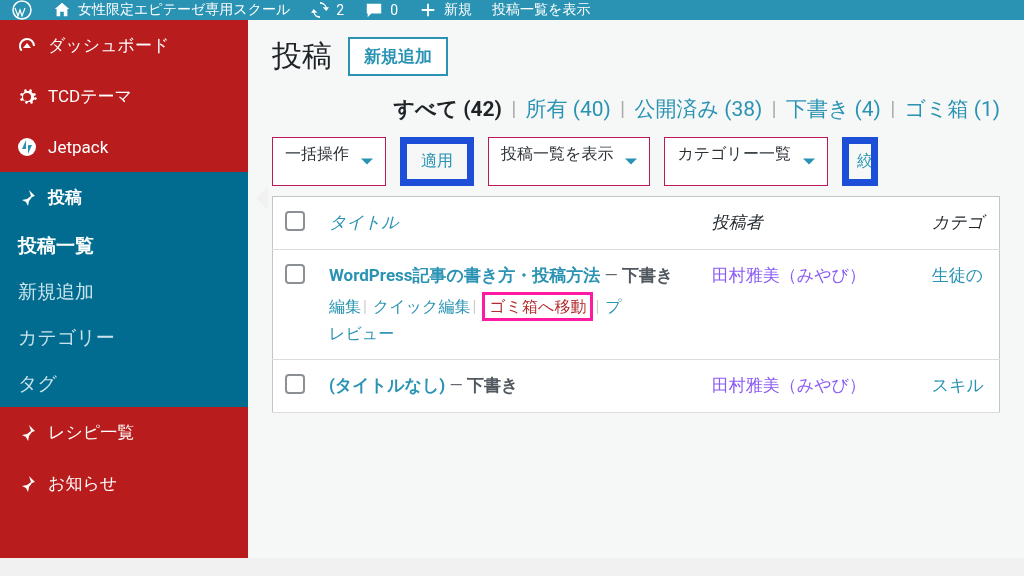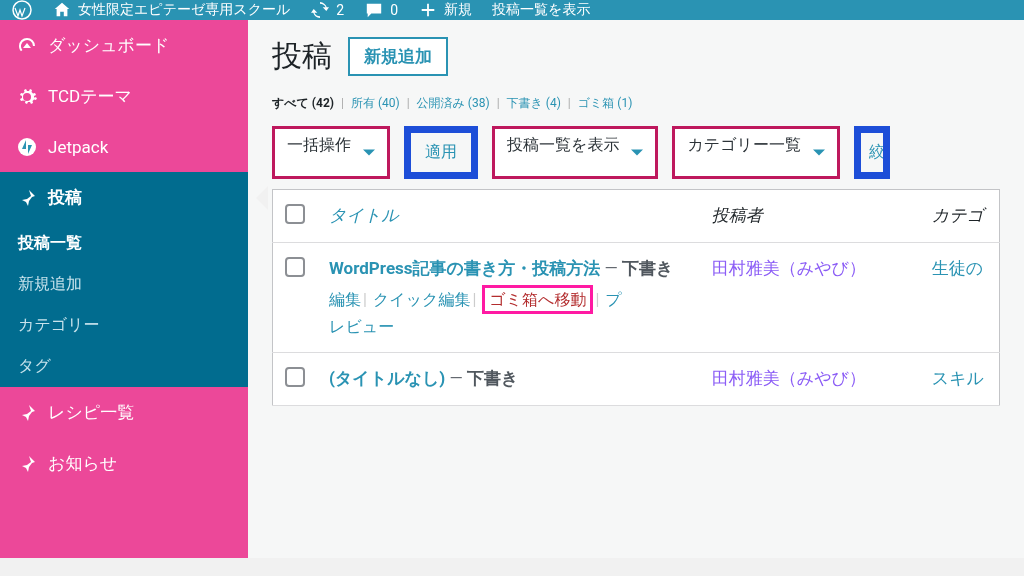--- a/index.html
+++ b/index.html
@@ -4,42 +4,42 @@
   <style>
     * { margin: 0; padding: 0; box-sizing: border-box; }
     body { font-family: -apple-system, BlinkMacSystemFont, "Segoe UI", Roboto, sans-serif; background: #f1f1f1; width: 1024px; height: 576px; overflow: hidden; }
     
     .admin-bar { background: #2a93b3; height: 20px; display: flex; align-items: center; padding: 0 12px; color: #fff; font-size: 14px; gap: 20px; }
     .admin-bar-item { display: flex; align-items: center; gap: 6px; cursor: pointer; }
     .admin-bar .icon { width: 20px; height: 20px; display: inline-flex; align-items: center; justify-content: center; }
     
     .layout { display: flex; height: calc(100% - 38px); }
     
-    .sidebar { width: 248px; background: #ec4899; color: #fff; font-size: 17px; }
+    .sidebar { width: 248px; background: #b91c1c; color: #fff; font-size: 17px; }
     .sidebar-item { display: flex; align-items: center; gap: 10px; padding: 14px 16px; cursor: pointer; position: relative; }
     .sidebar-item.active { background: #016c8f; font-weight: 600; }
     .sidebar-item.active::after { content: ""; position: absolute; right: -10px; top: 50%; transform: translateY(-50%); border: 10px solid transparent; border-left-color: #016c8f; display: none; }
     .sidebar-item.active-arrow::after { display: block; right: -20px; border-left-color: #f1f1f1; content: ""; position: absolute; top: 50%; transform: translateY(-50%); border: 12px solid transparent; border-right-color: #f1f1f1; }
     .sidebar-item .icon { width: 22px; height: 22px; display: inline-flex; align-items: center; justify-content: center; font-size: 18px; }
     .submenu { background: #016c8f; }
-    .submenu-item { padding: 10px 16px 10px 18px; cursor: pointer; font-size: 16px; color: #c8e3ec; }
+    .submenu-item { padding: 10px 16px 10px 18px; cursor: pointer; font-size: 19px; color: #c8e3ec; }
     .submenu-item.current { color: #fff; font-weight: 600; }
     
     .content { flex: 1; background: #f6f7f7; padding: 16px 24px; }
     .page-header { display: flex; align-items: center; gap: 16px; margin-bottom: 18px; }
     .page-title { font-size: 30px; font-weight: 400; color: #1d2327; }
     .add-new-btn { border: 2px solid #2a93b3; background: #fff; color: #2a93b3; padding: 6px 14px; font-size: 17px; font-weight: 600; cursor: pointer; }
     
-    .filter-links { font-size: 12px; color: #646970; margin-bottom: 14px; }
+    .filter-links { font-size: 21px; color: #646970; margin-bottom: 14px; text-align: right; }
     .filter-links a { color: #2a93b3; text-decoration: none; cursor: pointer; }
     .filter-links .current { font-weight: 700; color: #1d2327; }
     .filter-links .sep { color: #aaa; margin: 0 4px; }
     
     .tablenav { display: flex; gap: 14px; margin-bottom: 10px; }
-    .select-box { border: 3px solid #be185d; background: #fff; padding: 6px 36px 20px 12px; font-size: 16px; color: #2c3338; position: relative; cursor: pointer; display: flex; align-items: center; }
+    .select-box { border: 1px solid #be185d; background: #fff; padding: 6px 36px 20px 12px; font-size: 16px; color: #2c3338; position: relative; cursor: pointer; display: flex; align-items: center; }
     .select-box::after { content: ""; position: absolute; right: 12px; top: 50%; transform: translateY(-30%); border: 6px solid transparent; border-top-color: #2a93b3; }
     .apply-btn { border: 7px solid #1d4ed8; background: #f6f7f7; color: #2a93b3; padding: 6px 14px; font-size: 16px; cursor: pointer; }
     
     .posts-table { width: 100%; border-collapse: collapse; background: #fff; border: 1px solid #c3c4c7; }
     .posts-table th, .posts-table td { text-align: left; padding: 14px 12px; font-size: 17px; vertical-align: top; border-bottom: 1px solid #dcdcde; }
     .posts-table th { color: #2a93b3; font-weight: 400; font-style: italic; }
     .posts-table th.checkbox-col, .posts-table td.checkbox-col { width: 36px; }
     .checkbox { width: 20px; height: 20px; border: 2px solid #8c8f94; border-radius: 4px; display: inline-block; cursor: pointer; }
     .post-title { color: #2a93b3; font-weight: 700; text-decoration: none; }
     .post-title-wrap { color: #646970; }

